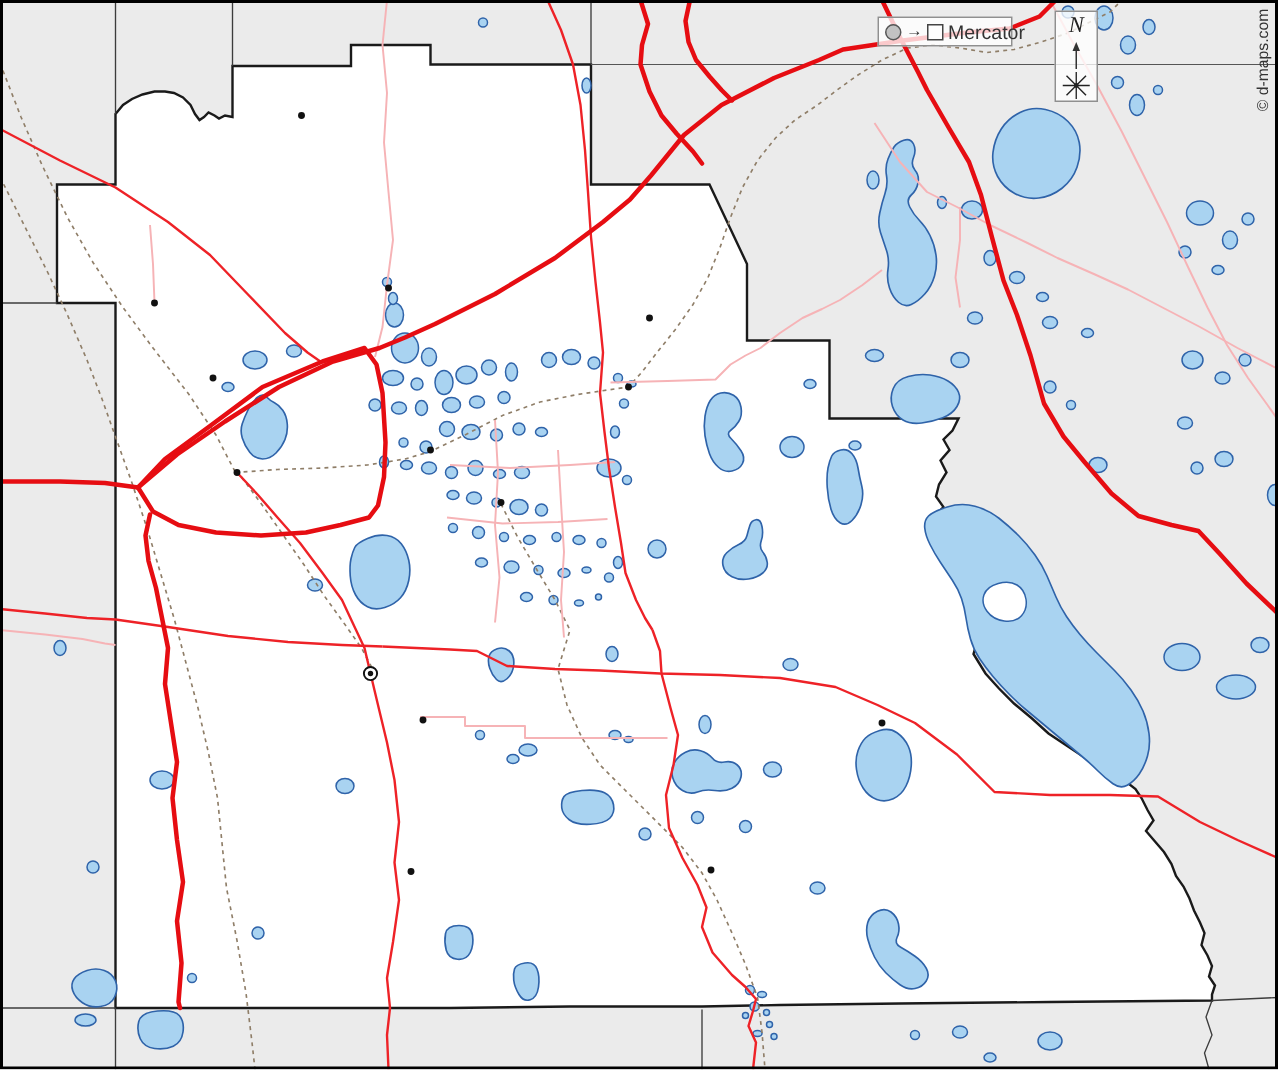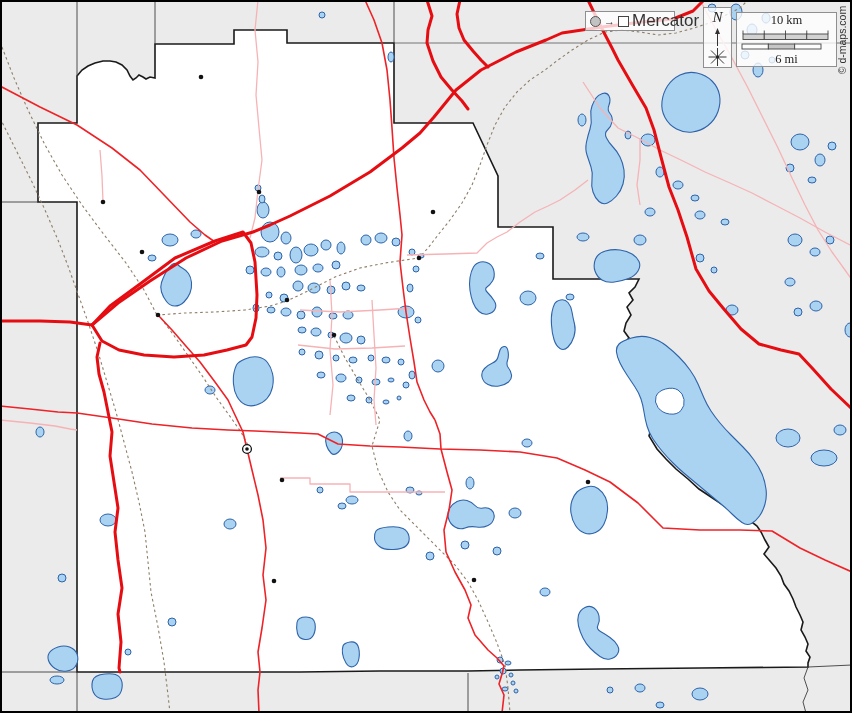--- a/index.html
+++ b/index.html
@@ -11,21 +11,21 @@
   .overlay-box{
     position:absolute;background:rgba(255,255,255,.78);
     border:1px solid #8f8f8f;box-sizing:border-box;z-index:5;
   }
   .mercator-box{left:585px;top:11px;width:90px;height:20px;
     display:flex;align-items:center;gap:3px;padding:0 4px;}
   .proj-circle{width:9px;height:9px;border-radius:50%;
     background:#c2c2c2;border:1px solid #555;flex:0 0 auto;}
   .proj-arrow{font-size:11px;color:#333;line-height:1;}
   .proj-square{width:9px;height:9px;background:#fdfdfd;border:1px solid #444;flex:0 0 auto;}
-  .mercator-label{font-size:17px;color:#333;white-space:nowrap;}
+  .mercator-label{font-size:13px;color:#333;white-space:nowrap;}
   .north-box{left:703px;top:7px;width:29px;height:61px;text-align:center;}
   .north-n{font-family:"Liberation Serif",serif;font-style:italic;
     font-size:15px;color:#222;display:block;margin-top:1px;}
   .scale-box{left:736px;top:12px;width:101px;height:55px;}
   .scale-label{display:block;text-align:center;
     font-family:"Liberation Serif",serif;font-size:12.5px;color:#222;}
   .copyright{
     position:absolute;left:833px;top:2px;width:19px;height:76px;z-index:6;
     display:flex;align-items:center;justify-content:center;
   }
@@ -293,41 +293,19 @@
       <g stroke="#222" stroke-width="0.9">
         <line x1="13.5" y1="22" x2="13.5" y2="40"></line>
         <line x1="4.5" y1="31" x2="22.5" y2="31"></line>
         <line x1="7" y1="24.5" x2="20" y2="37.5"></line>
         <line x1="7" y1="37.5" x2="20" y2="24.5"></line>
       </g>
       <circle cx="13.5" cy="31" r="1.6" fill="#222"></circle>
     </svg>
   </div>
 
-  <div class="overlay-box scale-box">
-    <span class="scale-label">10 km</span>
-    <svg width="99" height="24" viewBox="0 0 99 24" style="display:block;margin:0 auto;">
-      <g id="kmbar">
-          <rect x="6" y="6" width="21.25" height="5.5" fill="#d2d2d2" stroke="#444" stroke-width="0.9"></rect>
-          <rect x="27.25" y="6" width="21.25" height="5.5" fill="#d2d2d2" stroke="#444" stroke-width="0.9"></rect>
-          <rect x="48.5" y="6" width="21.25" height="5.5" fill="#d2d2d2" stroke="#444" stroke-width="0.9"></rect>
-          <rect x="69.75" y="6" width="21.25" height="5.5" fill="#d2d2d2" stroke="#444" stroke-width="0.9"></rect>
-          <line x1="6" x2="6" y1="2.5" y2="6" stroke="#444" stroke-width="0.9"></line>
-          <line x1="27.25" x2="27.25" y1="2.5" y2="6" stroke="#444" stroke-width="0.9"></line>
-          <line x1="48.5" x2="48.5" y1="2.5" y2="6" stroke="#444" stroke-width="0.9"></line>
-          <line x1="69.75" x2="69.75" y1="2.5" y2="6" stroke="#444" stroke-width="0.9"></line>
-          <line x1="91" x2="91" y1="2.5" y2="6" stroke="#444" stroke-width="0.9"></line>
-        </g>
-      <g id="mibar">
-          <rect x="5" y="16" width="26.333333333333332" height="5" fill="#fdfdfd" stroke="#444" stroke-width="0.9"></rect>
-          <rect x="31.333333333333332" y="16" width="26.333333333333332" height="5" fill="#c6c6c6" stroke="#444" stroke-width="0.9"></rect>
-          <rect x="57.666666666666664" y="16" width="26.333333333333332" height="5" fill="#fdfdfd" stroke="#444" stroke-width="0.9"></rect>
-        </g>
-    </svg>
-    <span class="scale-label">6 mi</span>
-  </div>
 
   <div class="copyright">
     <span>© d-maps.com</span>
   </div>
 
   <div class="frame"></div>
 </div>
 
 </body></html>

